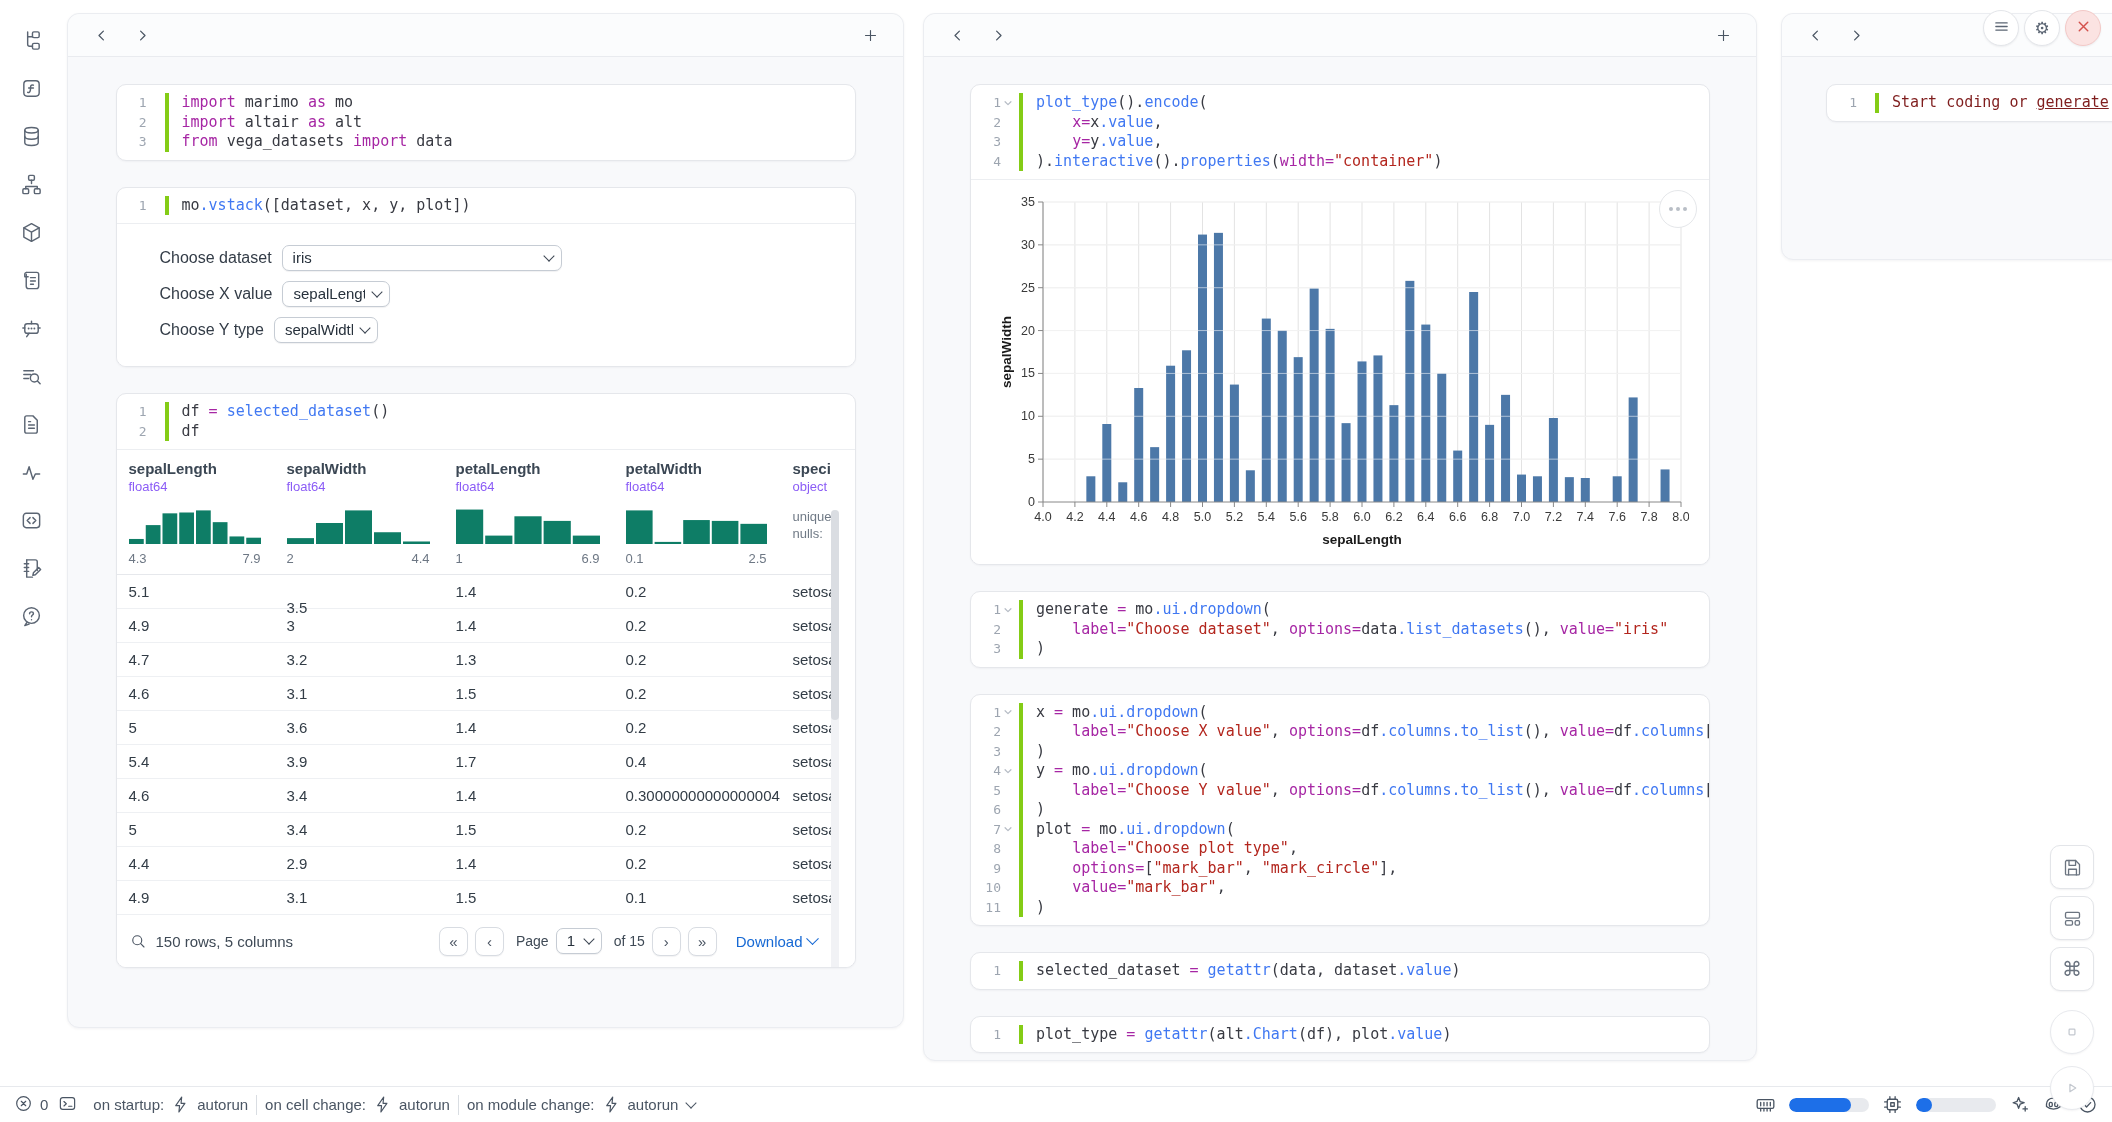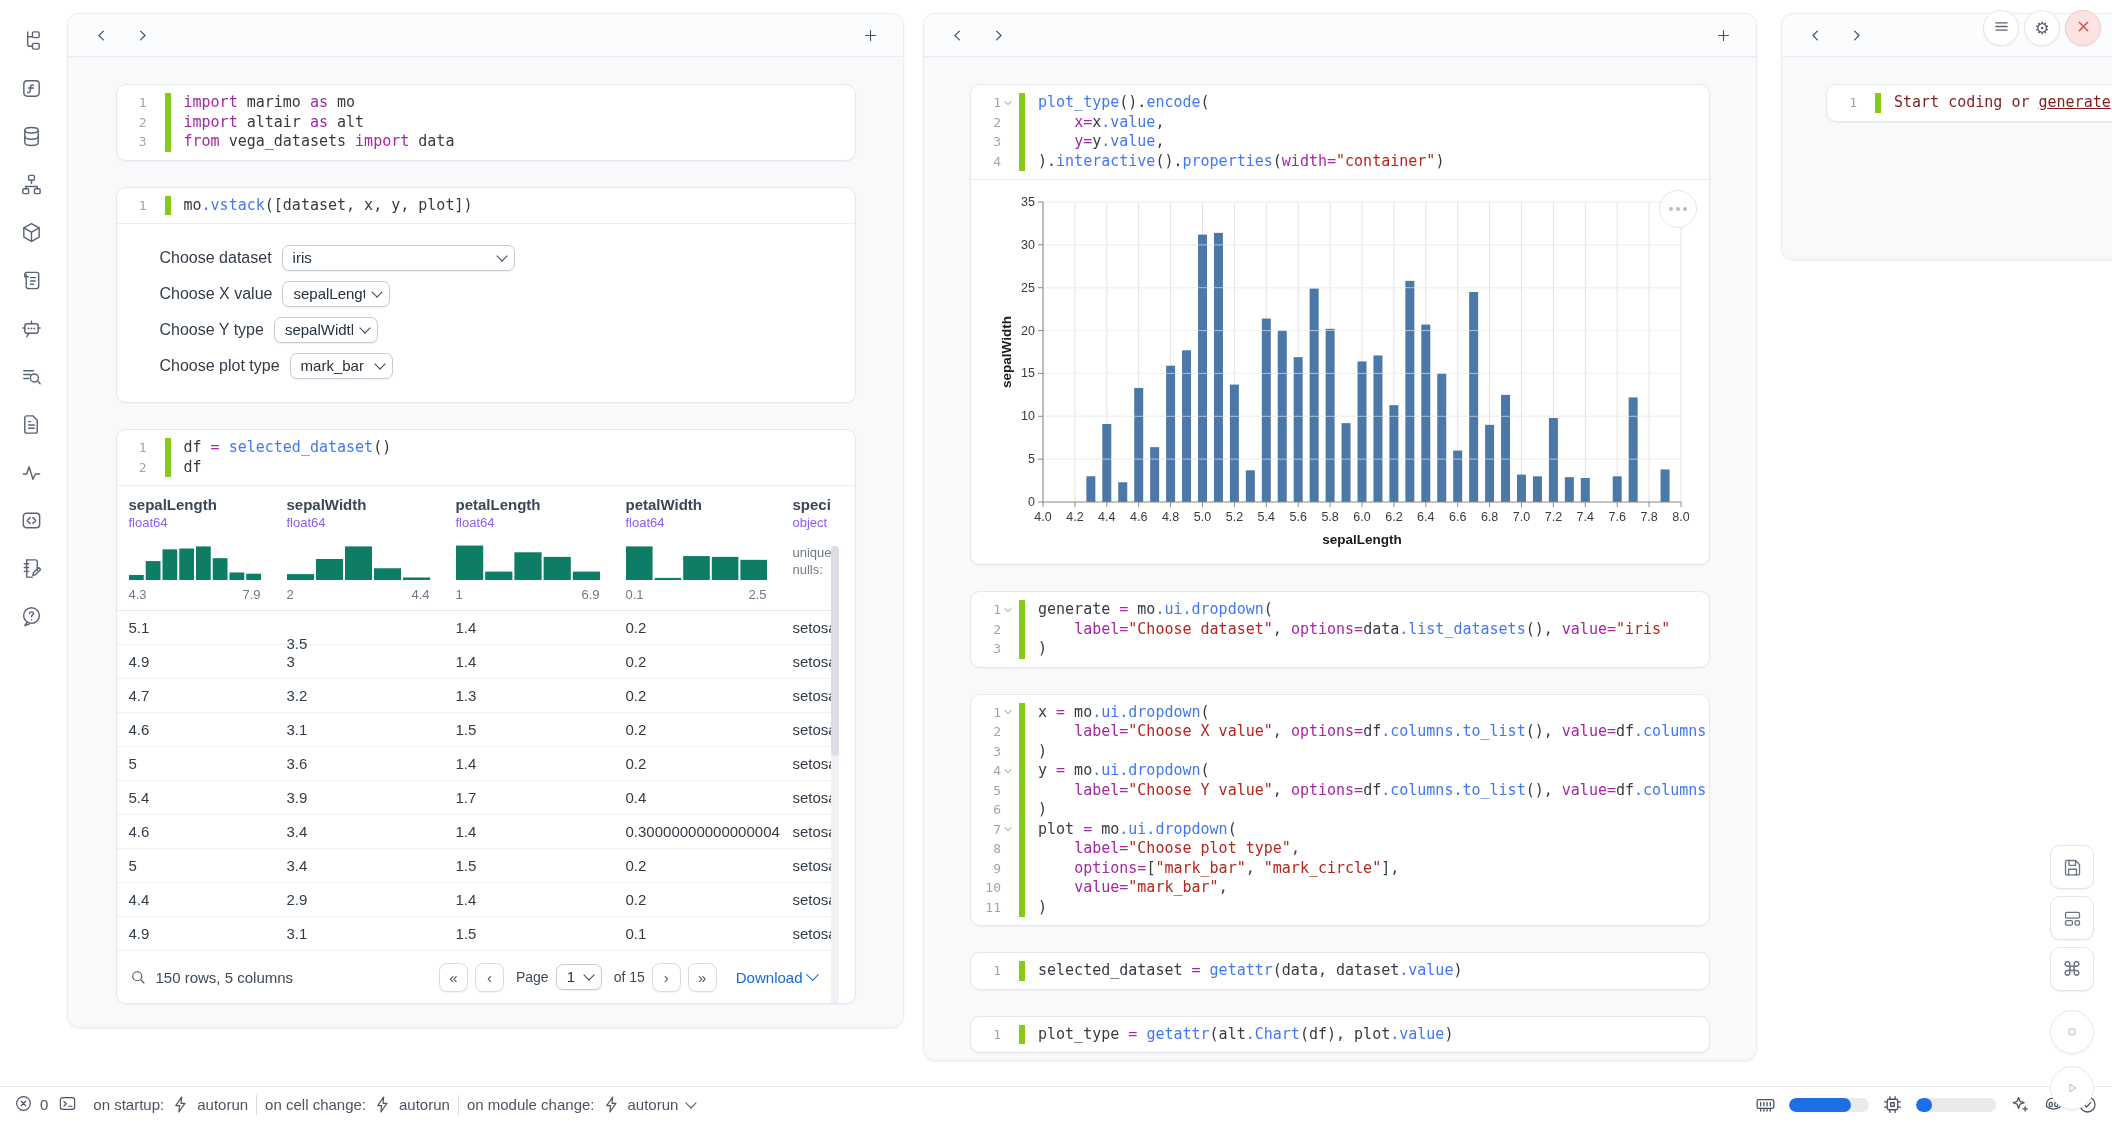--- a/index.html
+++ b/index.html
@@ -30,41 +30,41 @@
   
   .cell{width:738px;margin:0 auto 26px auto;background:#fff;border:1px solid #e5e7eb;border-radius:10px;
     box-shadow:0 1px 2px rgba(16,24,40,.04);overflow:hidden;}
   .code-block{padding:8px 0;}
   .code-line{display:flex;align-items:flex-start;line-height:19.5px;}
   .gutter{width:44px;flex:0 0 44px;display:flex;justify-content:flex-end;align-items:center;gap:2px;
     padding-right:4px;}
   .ln{font-family:"DejaVu Sans Mono",monospace;font-size:13px;color:#9da5b0;text-align:right;}
   .fold{width:12px;height:12px;color:#b7bdc6;display:inline-flex;align-items:center;}
   .fold svg{width:10px;height:10px;}
-  .src{border-left:6px solid #84cc16;padding-left:13px;font-family:"DejaVu Sans Mono",monospace;
+  .src{border-left:4px solid #84cc16;padding-left:13px;font-family:"DejaVu Sans Mono",monospace;
     font-size:15px;white-space:pre;color:#383a42;text-align:center;}
   .tk-kw,.tk-op,.tk-kwarg{color:#a626a4;}
   .tk-fn{color:#4078f2;}
   .tk-str{color:#b3261e;}
   .tk-pl{color:#383a42;}
   .tk-ph,.tk-link{color:#7f1d1d;}
   .tk-link{text-decoration:underline;cursor:pointer;}
   .cell-output{border-top:1px solid #eceef1;background:#fff;}
 
   
   .controls{padding:16px 0 18px 15px;}
   .ctl-row{display:flex;align-items:center;height:36px;}
   .ctl-label{font-size:16px;color:#333c47;margin-right:10px;margin-left:28px;}
   .sel-wrap{position:relative;display:inline-block;}
   .sel-wrap select{appearance:none;-webkit-appearance:none;border:1px solid #c6ccd4;border-radius:7px;
     background:#fff;font-family:"Liberation Sans",sans-serif;font-size:15px;color:#27313c;
     padding:3px 24px 4px 10px;box-shadow:0 1px 1px rgba(16,24,40,.06);cursor:pointer;width:100%;}
   .sel-wrap::after{content:"";position:absolute;right:9px;top:50%;width:7px;height:7px;margin-top:-6px;
     border-right:1.8px solid #3c4653;border-bottom:1.8px solid #3c4653;transform:rotate(45deg);pointer-events:none;}
-  .w-dataset{width:233px;}.w-x{width:108px;}.w-y{width:104px;}.w-plot{width:103px;}
+  .w-dataset{width:280px;}.w-x{width:108px;}.w-y{width:104px;}.w-plot{width:103px;}
 
   
   .tbl{width:714px;overflow:hidden;}
   .tbl-head{display:flex;padding-top:10px;}
   .th{flex:none;padding-left:12px;box-sizing:border-box;}
   .th-name{font-size:15px;font-weight:bold;color:#3b4754;}
   .th-type{font-size:13px;color:#8b5cf6;margin-top:2px;}
   .th-stat{font-size:13px;color:#707a86;line-height:17px;}
   .th-stats{margin-top:14px;}
   .hist{margin-top:8px;}
@@ -309,24 +309,20 @@
                 <label class="ctl-label">Choose dataset</label>
                 <span class="sel-wrap w-dataset"><select><option>iris</option></select></span>
               </div>
               <div class="ctl-row">
                 <label class="ctl-label">Choose X value</label>
                 <span class="sel-wrap w-x"><select><option>sepalLength</option></select></span>
               </div>
               <div class="ctl-row">
                 <label class="ctl-label">Choose Y type</label>
                 <span class="sel-wrap w-y"><select><option>sepalWidth</option></select></span>
-              </div>
-              <div class="ctl-row">
-                <label class="ctl-label">Choose plot type</label>
-                <span class="sel-wrap w-plot"><select><option>mark_bar</option></select></span>
               </div>
             </div>
           </div>
         </div>
         <div class="cell">
           <div class="code-block">
             <div class="code-line">
               <div class="gutter">
                 <span class="ln">1</span>
                 <span class="fold"></span>

